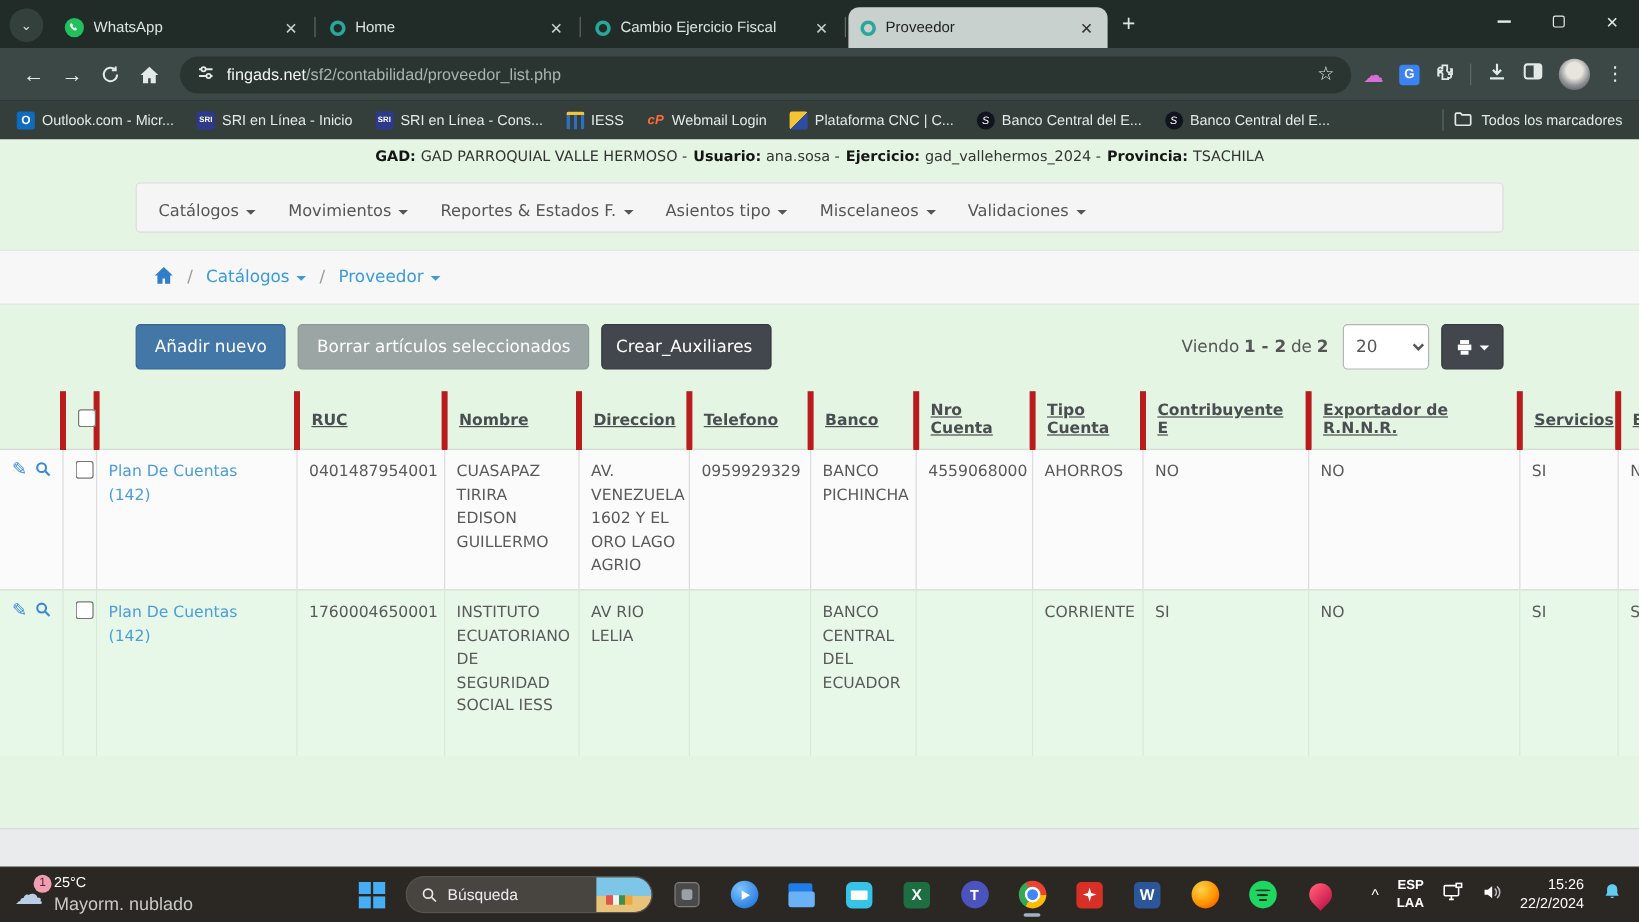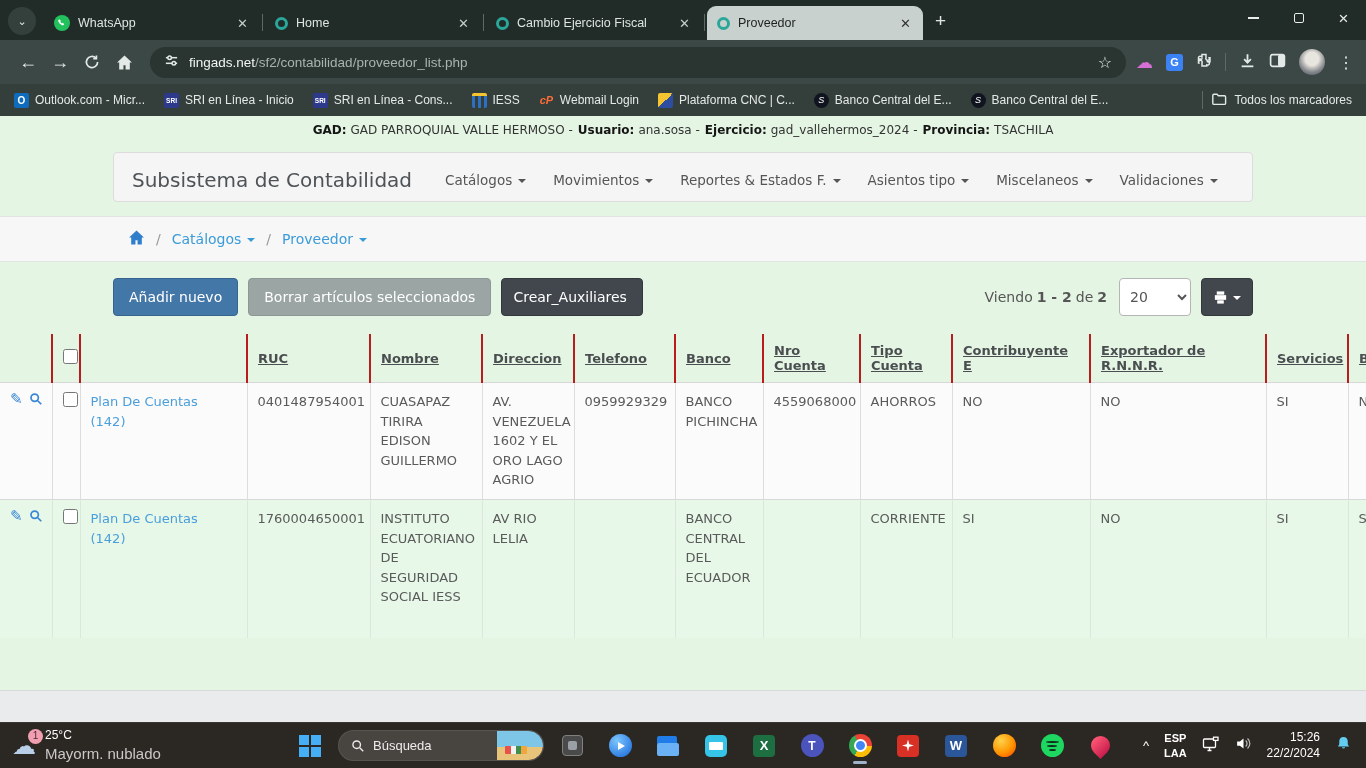--- a/index.html
+++ b/index.html
@@ -90,21 +90,21 @@
   .btn-aux { background:#42474d; border-color:#34383d;padding-left:11px; }
   .viewinfo { margin-left:auto; color:#555; font-size:14px; }
   .viewinfo span, .viewinfo b { margin:0 2px; }
   .pagesize { height:38px; width:72px; font-size:14px; color:#555; border:1px solid #b5b5b5; border-radius:4px;
     background:#fff; padding:0 6px; font-family:"DejaVu Sans", sans-serif; }
   .btn-print { height:38px; width:52px; background:#42474d; border:1px solid #34383d; border-radius:4px;
     color:#fff; display:flex; align-items:center; justify-content:center; gap:5px; }
 
   table.grid { margin-top:8px; border-collapse:collapse; table-layout:fixed; width:1408px; }
   .grid th { font-size:13px; font-weight:bold; color:#4b4e50; text-decoration:underline; text-align:left;
-    padding:9px 10px; border-right:2px solid #b91c1c; }
+    padding:9px 10px; border-right:5px solid #b91c1c; }
   .grid th.nohdr { text-decoration:none; }
   .grid td { font-size:13px; color:#5a5a5a; vertical-align:top; padding:9px 10px; line-height:1.5;
     border-right:1px solid #ddd; border-top:1px solid #d8d8d8; }
   .grid tr.r-white td { background:#fbfbfb; }
   .grid tr.r-green td { background:#e7f8e8; border-right-color:#d9e8da; }
   .grid tr.r1 td { height:117px; } .grid tr.r2 td { height:138px; }
   .rowicons { display:flex; gap:6px; color:#3a87d6; }
   .pencil { font-size:15px; line-height:1; }
   .cell-link { color:#4a9edb; cursor:pointer; }
   .grid input[type=checkbox] { width:15px; height:15px; }
@@ -152,21 +152,21 @@
   .ic-red { width:22px; height:22px; background:#d93025; border-radius:4px; display:grid; place-items:center; }
   .ic-red i { width:12px; height:12px; background:#fff; clip-path:polygon(50% 0,61% 39%,100% 50%,61% 61%,50% 100%,39% 61%,0 50%,39% 39%); }
   .ic-firefox { width:23px; height:23px; border-radius:50%; background:radial-gradient(circle at 35% 30%, #ffd24a, #ff9500 55%, #ff3b00); }
   .ic-spotify { width:23px; height:23px; border-radius:50%; background:#1ed760; display:flex; flex-direction:column;
     align-items:center; justify-content:center; gap:2px; }
   .ic-spotify i { border-top:2px solid #10301c; border-radius:50%; }
   .ic-spotify i:nth-child(1){width:13px;} .ic-spotify i:nth-child(2){width:10px;} .ic-spotify i:nth-child(3){width:7px;}
   .ic-flame { width:19px; height:19px; background:linear-gradient(#ff5874,#c81d4e); border-radius:50% 50% 50% 0; transform:rotate(-45deg); }
   .tray { margin-left:auto; display:flex; align-items:center; gap:15px; padding-right:14px; }
   .tray-chevron { font-size:13px; color:#fff; }
-  .lang { font-size:11px; line-height:1.35; text-align:center; font-weight:bold; }
+  .lang { font-size:11px; line-height:1.35; text-align:right; font-weight:bold; }
   .clock { font-size:12px; text-align:right; line-height:1.3; }
 </style>
 </head>
 <body>
 
 <div class="tabbar">
   <div class="tab-chevron">⌄</div>
 
   <div class="tab">
     <span style="width:16px;height:16px;border-radius:50%;background:#22c15e;display:grid;place-items:center;flex:none;">
@@ -320,21 +320,20 @@
     <b>Usuario:</b>
       <span>ana.sosa - </span>
     <b>Ejercicio:</b>
       <span>gad_vallehermos_2024 - </span>
     <b>Provincia:</b>
       <span>TSACHILA</span>
   </div>
 
   <div class="navcard">
     <div class="navrow1">
-      <span class="brand">Subsistema de Contabilidad</span>
       <span class="navitem">
           <span>Catálogos</span>
           <span class="caret"></span>
         </span>
       <span class="navitem">
           <span>Movimientos</span>
           <span class="caret"></span>
         </span>
       <span class="navitem">
           <span>Reportes &amp; Estados F.</span>

